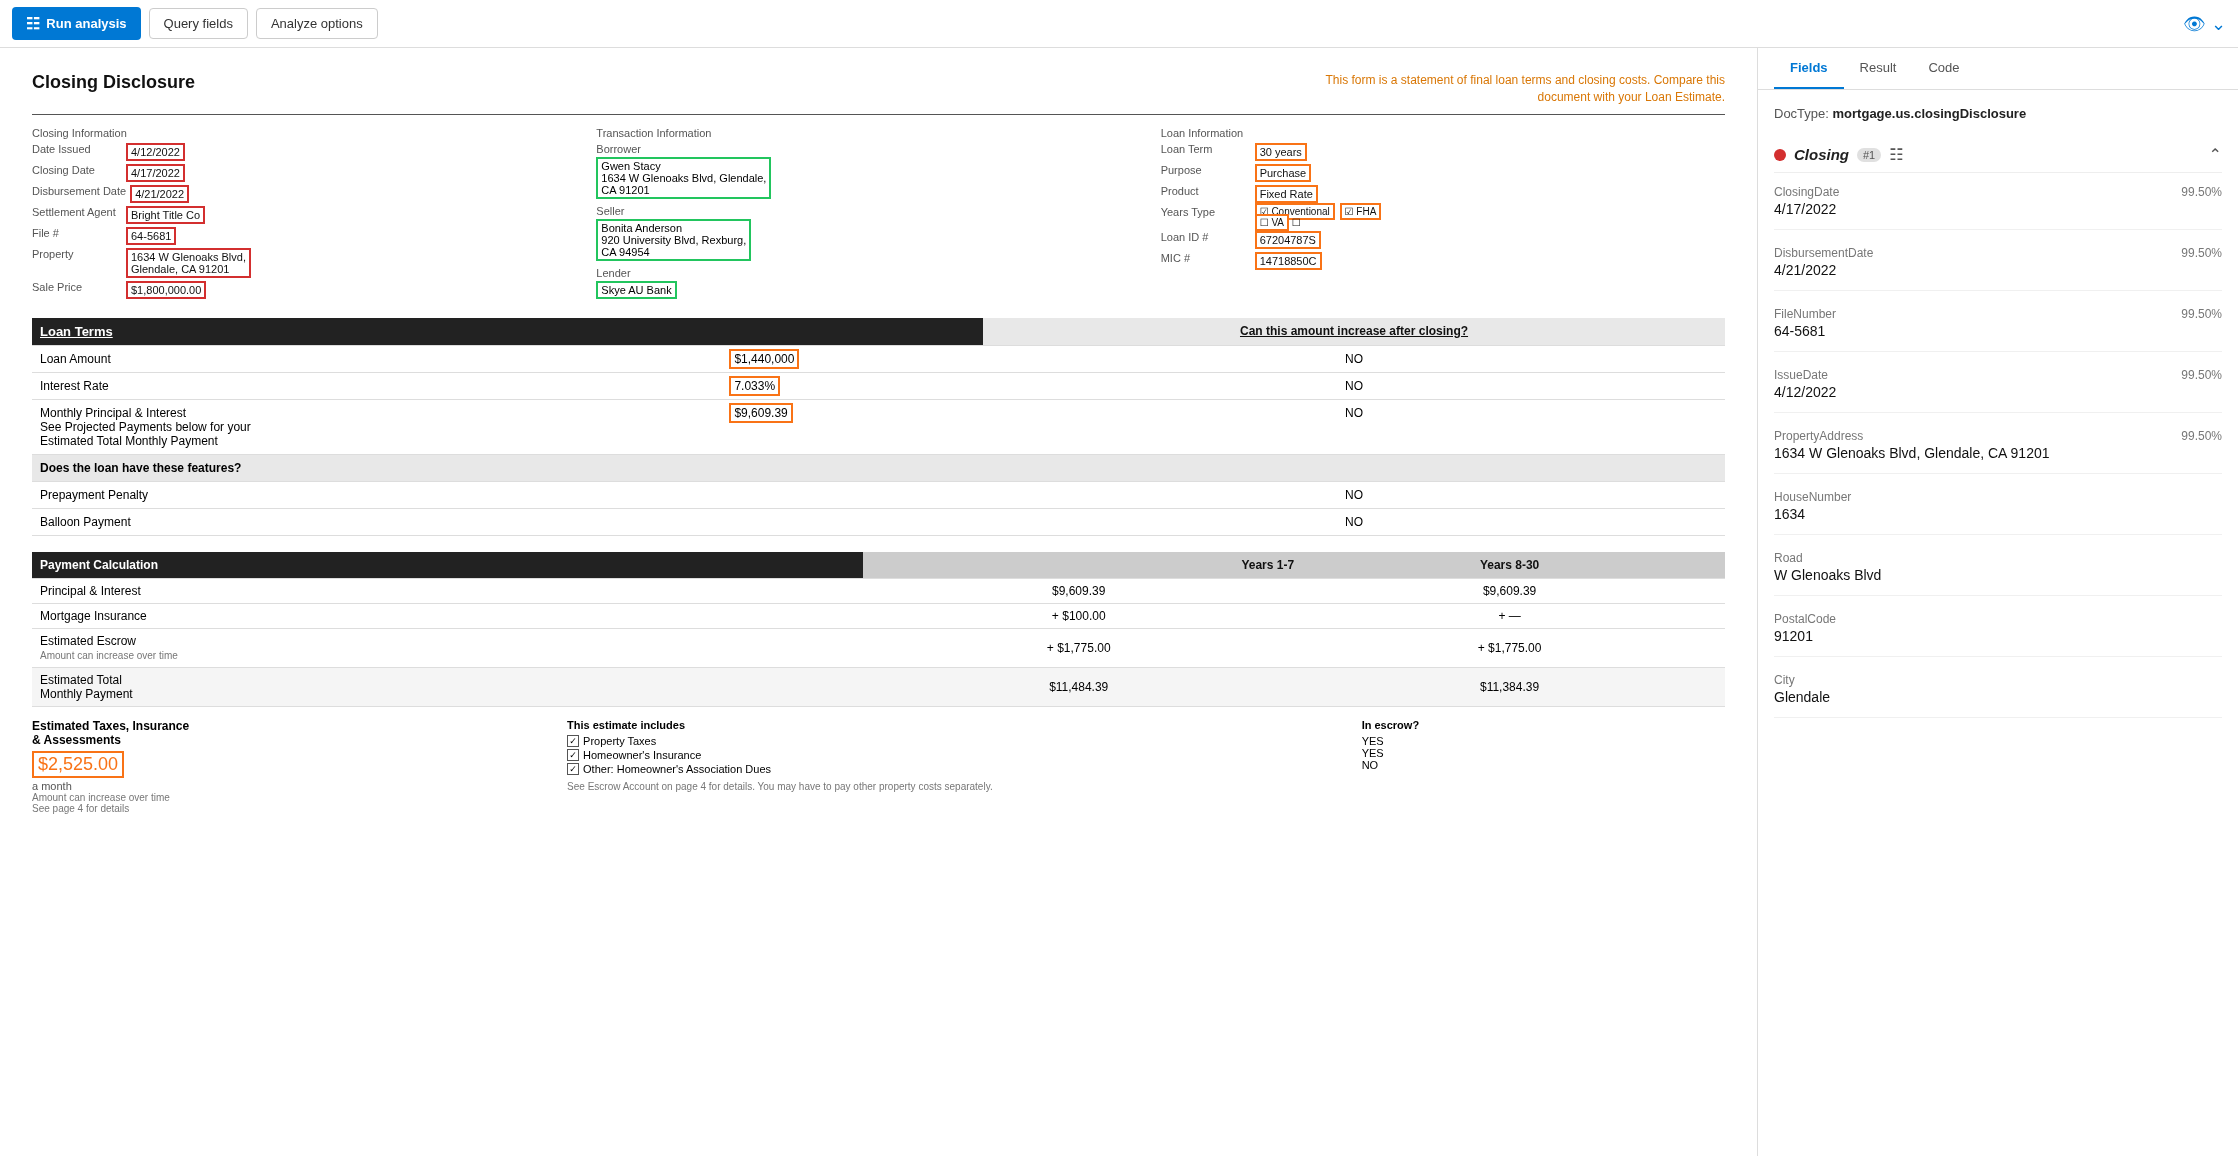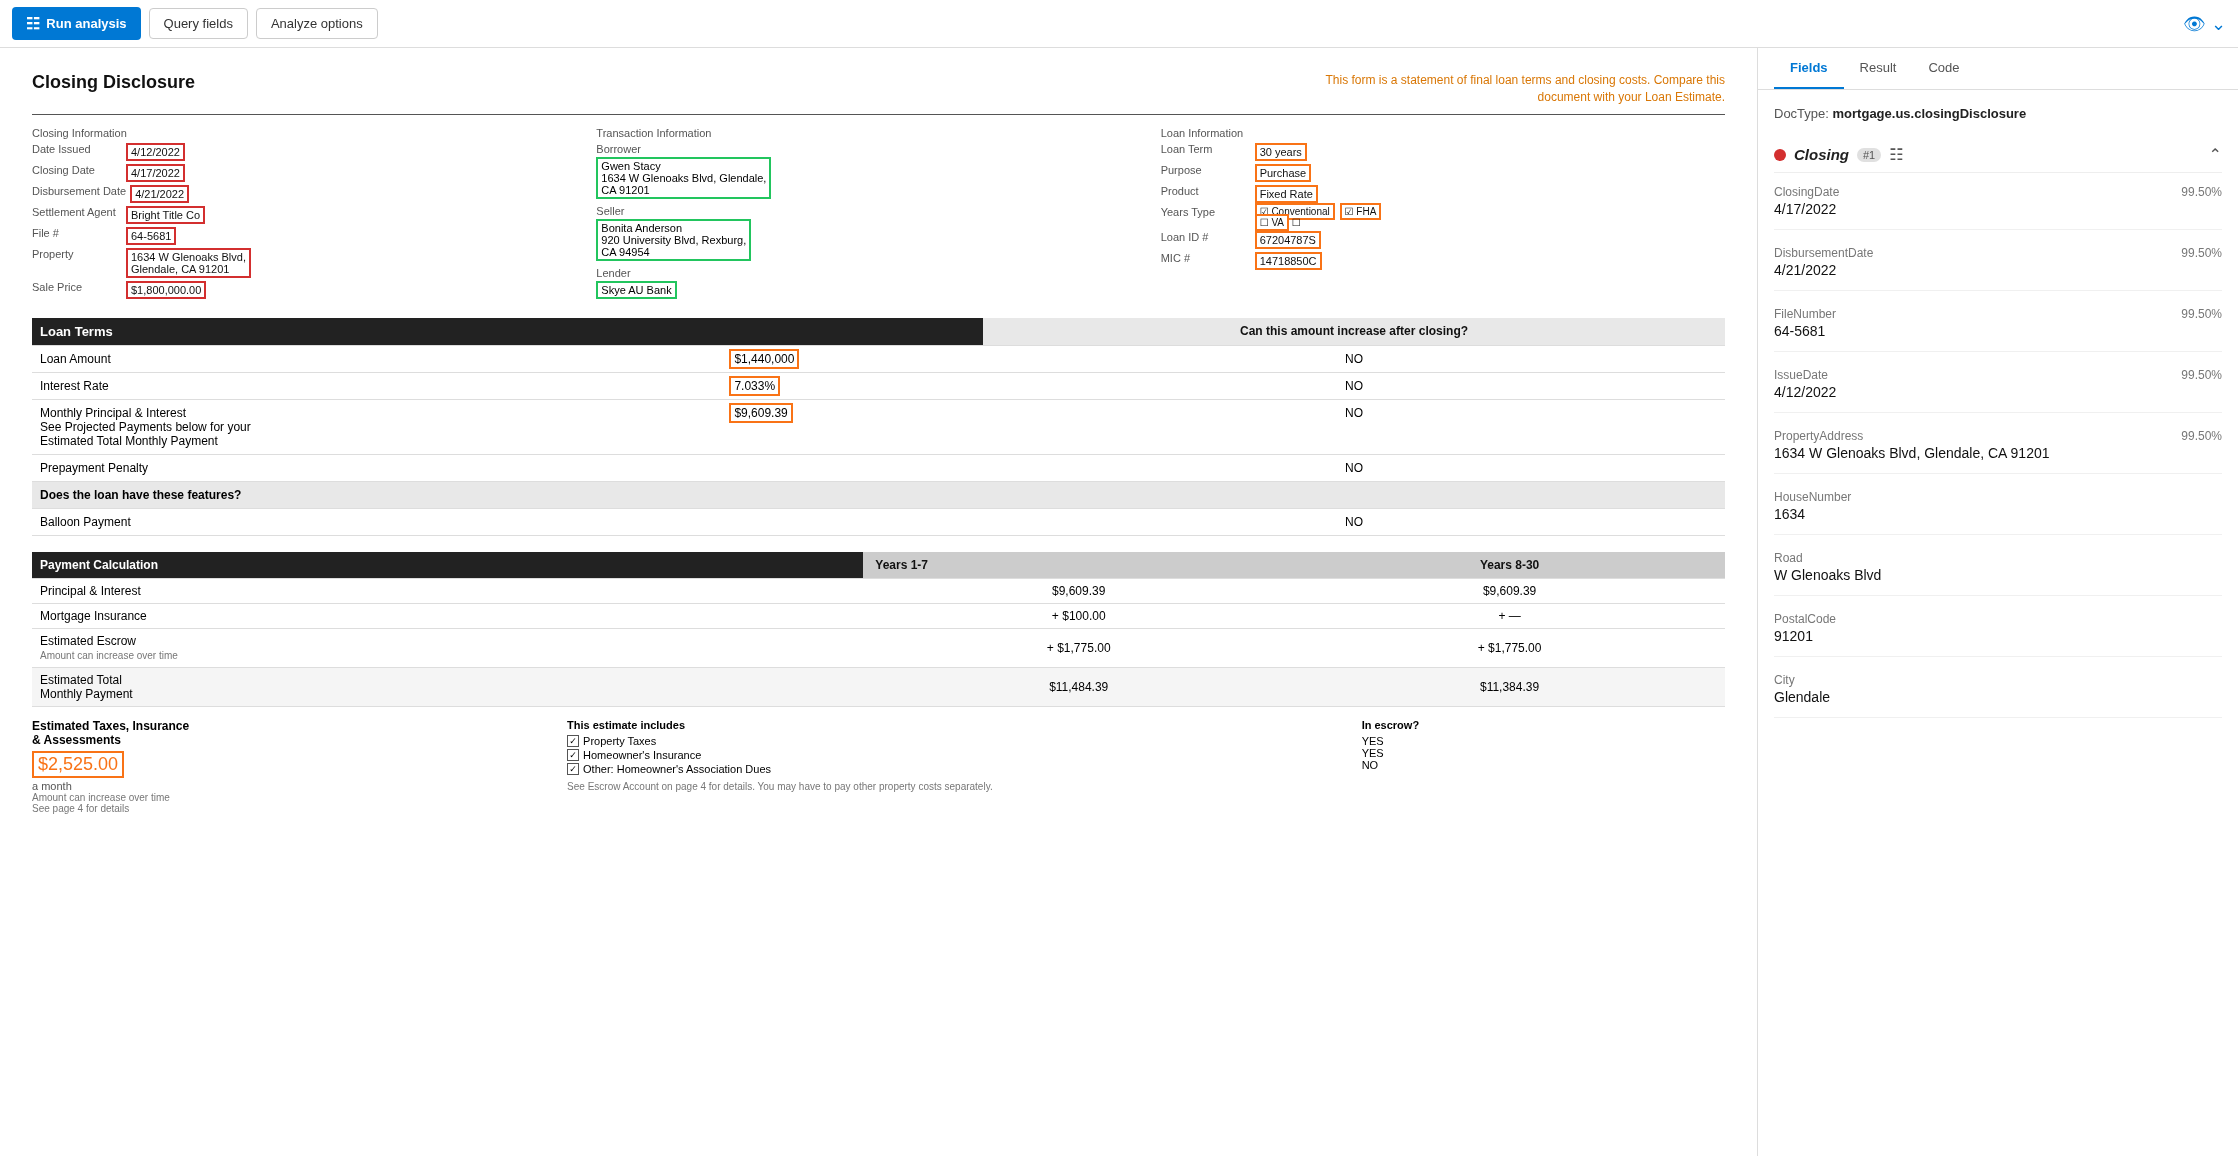--- a/index.html
+++ b/index.html
@@ -91,21 +91,21 @@
     .info-row { display: flex; gap: 4px; font-size: 11px; margin-bottom: 3px; }
     .info-key { color: #555; min-width: 90px; }
     .info-val { color: #111; }
     .highlight-red { border: 2px solid #d32f2f; padding: 1px 3px; background: #fff; }
     .highlight-green { border: 2px solid #22c55e; padding: 1px 3px; background: #fff; }
     .highlight-orange { border: 2px solid #f97316; padding: 1px 3px; background: #fff; }
 
     
     .loan-table { width: 100%; border-collapse: collapse; margin-bottom: 16px; font-size: 12px; }
     .loan-table thead tr { background: #222; color: #fff; }
-    .loan-table thead th { padding: 6px 8px; text-align: left; }
+    .loan-table thead th { padding: 6px 8px; text-align: left; text-decoration: underline; }
     .loan-table tr { border-bottom: 1px solid #ddd; }
     .loan-table td { padding: 6px 8px; vertical-align: top; }
     .loan-table td.label { font-weight: 500; }
     .loan-table td.center { text-align: center; }
 
     
     .proj-table { width: 100%; border-collapse: collapse; margin-bottom: 12px; font-size: 12px; }
     .proj-table thead tr { background: #222; color: #fff; }
     .proj-table thead th { padding: 6px 8px; text-align: center; }
     .proj-table tr { border-bottom: 1px solid #ddd; }
@@ -243,40 +243,40 @@
         </tr>
         <tr>
           <td>
             <div class="label">Monthly Principal &amp; Interest</div>
             <div class="sub">See Projected Payments below for your<br>Estimated Total Monthly Payment</div>
           </td>
           <td><span class="highlight-orange">$9,609.39</span></td>
           <td class="center">NO</td>
         </tr>
         <tr>
+          <td colspan="3" style="background:#e8e8e8; padding:6px 8px; font-weight:600; font-size:12px;">Does the loan have these features?</td>
+        </tr>
+        <tr>
           <td class="label">Prepayment Penalty</td>
           <td></td>
           <td class="center">NO</td>
         </tr>
         <tr>
-          <td colspan="3" style="background:#e8e8e8; padding:6px 8px; font-weight:600; font-size:12px;">Does the loan have these features?</td>
-        </tr>
-        <tr>
           <td class="label">Balloon Payment</td>
           <td></td>
           <td class="center">NO</td>
         </tr>
       </tbody>
     </table>
 
     <table class="proj-table">
       <thead>
         <tr>
           <th style="background:#222; color:#fff; text-align:left; padding:6px 8px;">Payment Calculation</th>
-          <th style="background:#ccc; color:#111; text-align:left; padding:6px 12px;">Years 1-7</th>
+          <th style="background:#ccc; color:#111; text-align:right; padding:6px 0;">Years 1-7</th>
           <th style="background:#ccc; color:#111; text-align:center; padding:6px 8px;">Years 8-30</th>
         </tr>
       </thead>
       <tbody>
         <tr>
           <td class="left">Principal &amp; Interest</td>
           <td>$9,609.39</td>
           <td>$9,609.39</td>
         </tr>
         <tr>

